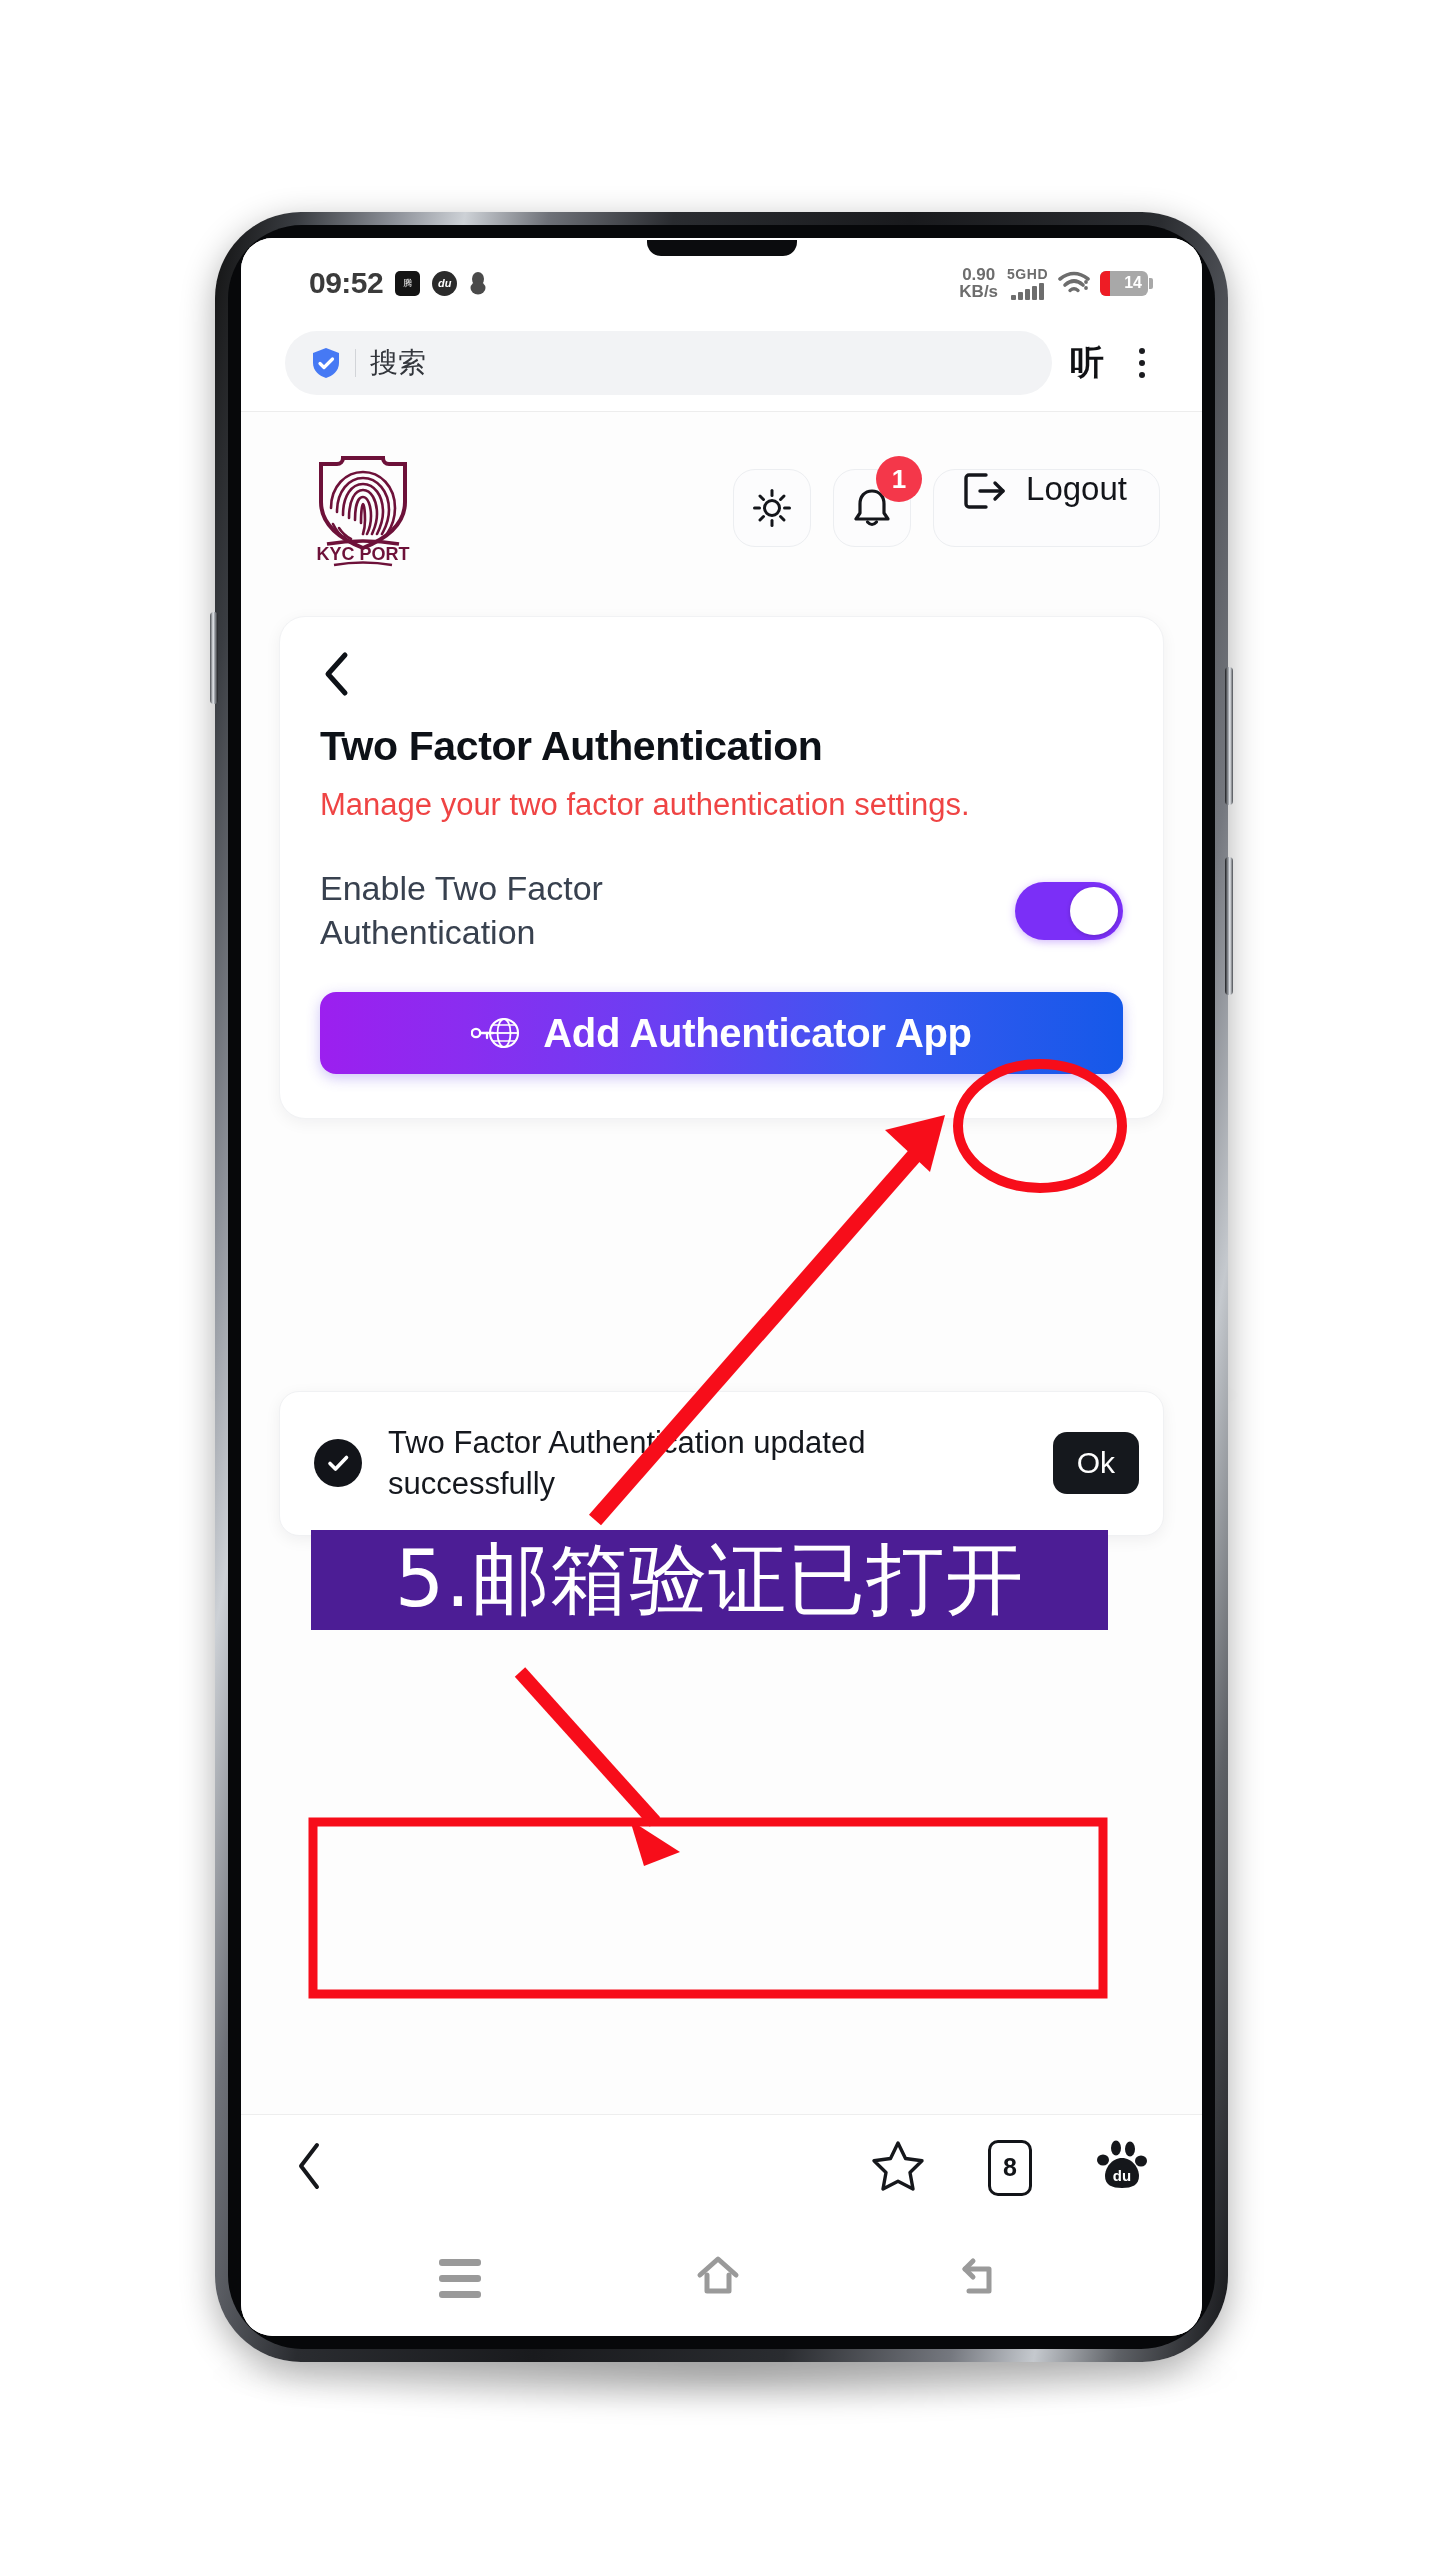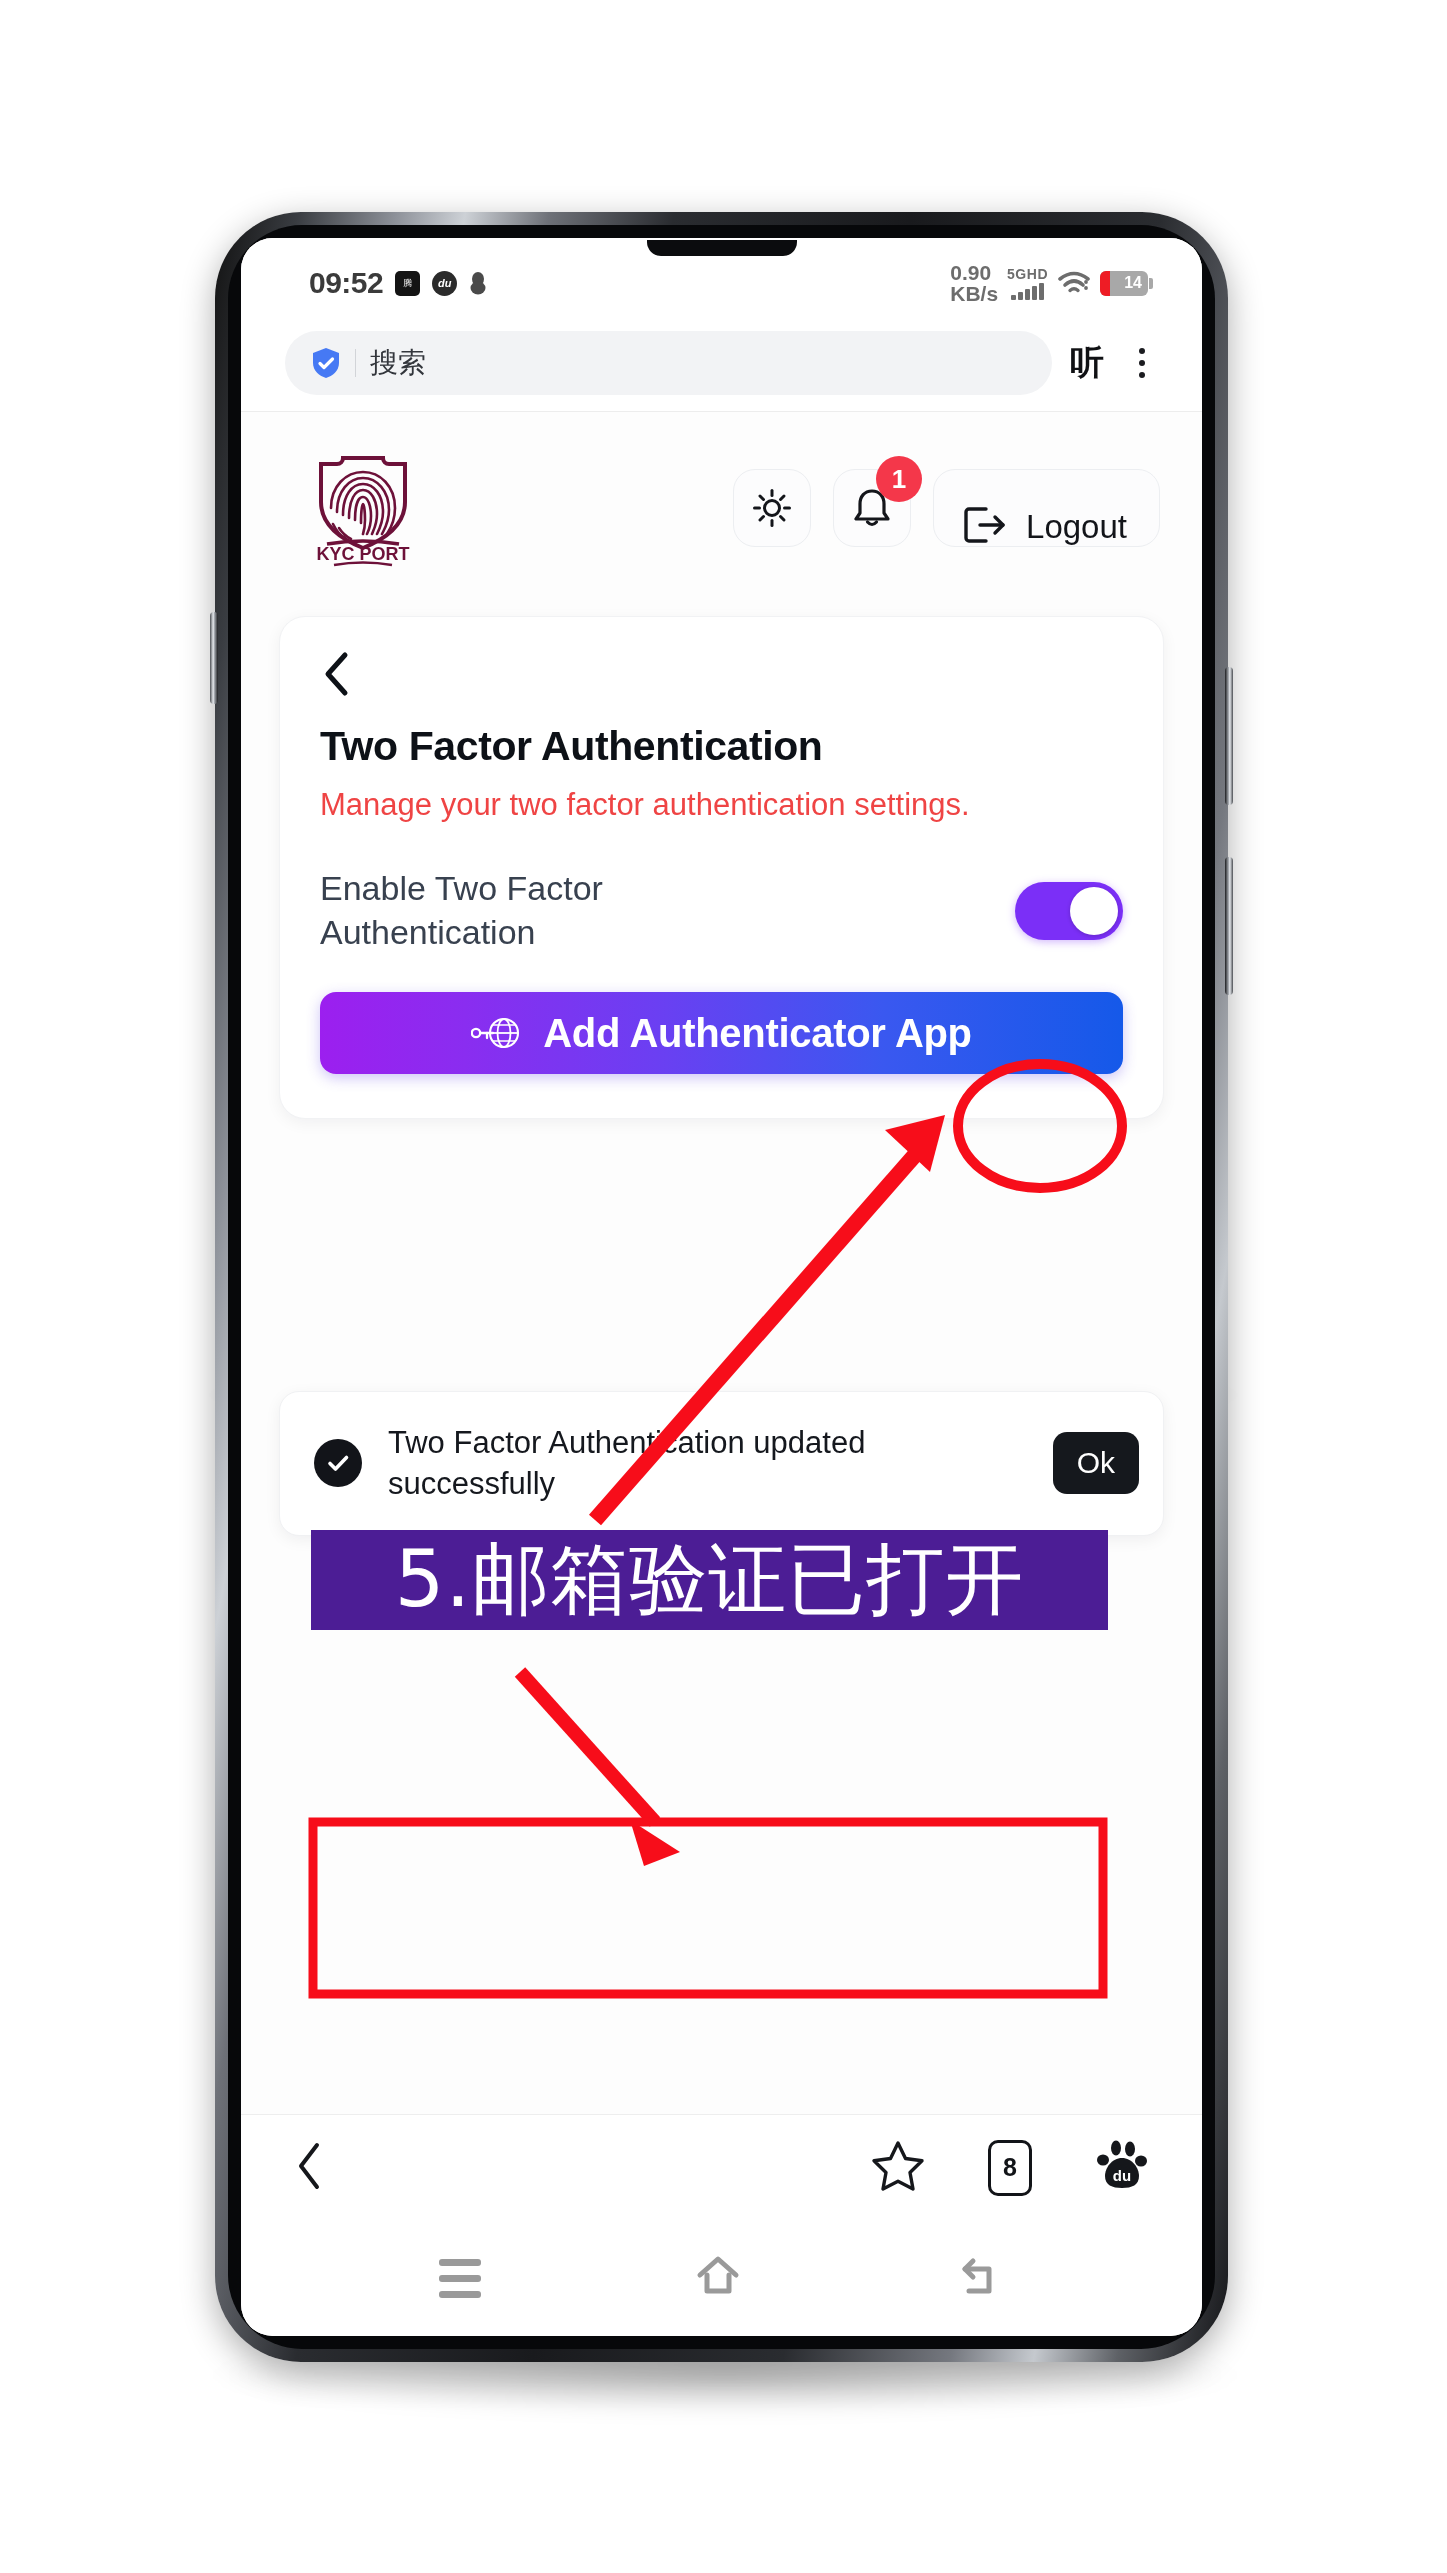--- a/index.html
+++ b/index.html
@@ -63,21 +63,21 @@
     background:#fff;
   }
   .sb-left { display:flex; align-items:center; gap:12px; }
   .sb-time { font-size:30px; font-weight:600; color:#3b3b3b; letter-spacing:-0.5px; }
   .sb-appicon { width:25px; height:25px; border-radius:5px; background:#141414;
      display:flex; align-items:center; justify-content:center; color:#fff; font-size:9px; line-height:1;}
   .sb-appicon2 { width:25px; height:25px; border-radius:50%; background:#2b2b2b;
      display:flex; align-items:center; justify-content:center; color:#fff; font-size:11px; font-style:italic; font-weight:bold;}
   .sb-qq { width:18px; height:24px; }
   .sb-right { display:flex; align-items:center; gap:9px; }
-  .sb-kbs { font-size:21px; font-weight:700; color:#6d6d6d; line-height:1.02; text-align:left; }
+  .sb-kbs { font-size:17px; font-weight:700; color:#6d6d6d; line-height:1.02; text-align:center; }
   .sb-netgrp { display:flex; flex-direction:column; align-items:center; }
   .sb-5g { font-size:14px; font-weight:700; color:#6d6d6d; line-height:1; letter-spacing:0.5px; }
   .bars { display:flex; align-items:flex-end; gap:2.5px; height:17px; margin-top:2px;}
   .bars i { width:4.5px; background:#6d6d6d; border-radius:1px; display:block; }
   .battery { position:relative; width:48px; height:25px; border-radius:6px; background:#a8a8a8;
       display:flex; align-items:center; justify-content:flex-end; padding-right:6px; }
   .battery::after { content:""; position:absolute; right:-5px; top:7px; width:4px; height:11px;
       background:#a8a8a8; border-radius:0 2px 2px 0; }
   .battery .fill { position:absolute; left:0; top:0; bottom:0; width:10px; background:#ee1c25; border-radius:6px 0 0 6px;}
   .battery .lvl { position:relative; font-size:16px; font-weight:700; color:#fff; z-index:2; }
@@ -120,21 +120,21 @@
     border:1px solid #eceef1; display:flex; align-items:center; justify-content:center;
     position:relative;
   }
   .badge {
     position:absolute; right:-12px; top:-14px; width:46px; height:46px; border-radius:50%;
     background:#f4374a; color:#fff; font-size:26px; font-weight:600;
     display:flex; align-items:center; justify-content:center;
   }
   .logout-btn {
     height:78px; border-radius:22px; background:#fcfcfd; border:1px solid #eceef1;
-    display:flex; align-items:flex-end; gap:18px; padding:0 32px 0 28px;
+    display:flex; align-items:flex-start; gap:18px; padding:0 32px 0 28px;
   }
   .logout-label { font-size:33px; color:#13151a; font-weight:500; }
 
   
   .card {
     margin: 18px 38px 0 38px; background:#fff; border-radius:26px;
     border:1px solid #f1f2f4;
     box-shadow: 0 4px 16px rgba(20,20,40,0.055);
     padding: 34px 40px 44px 40px;
   }

